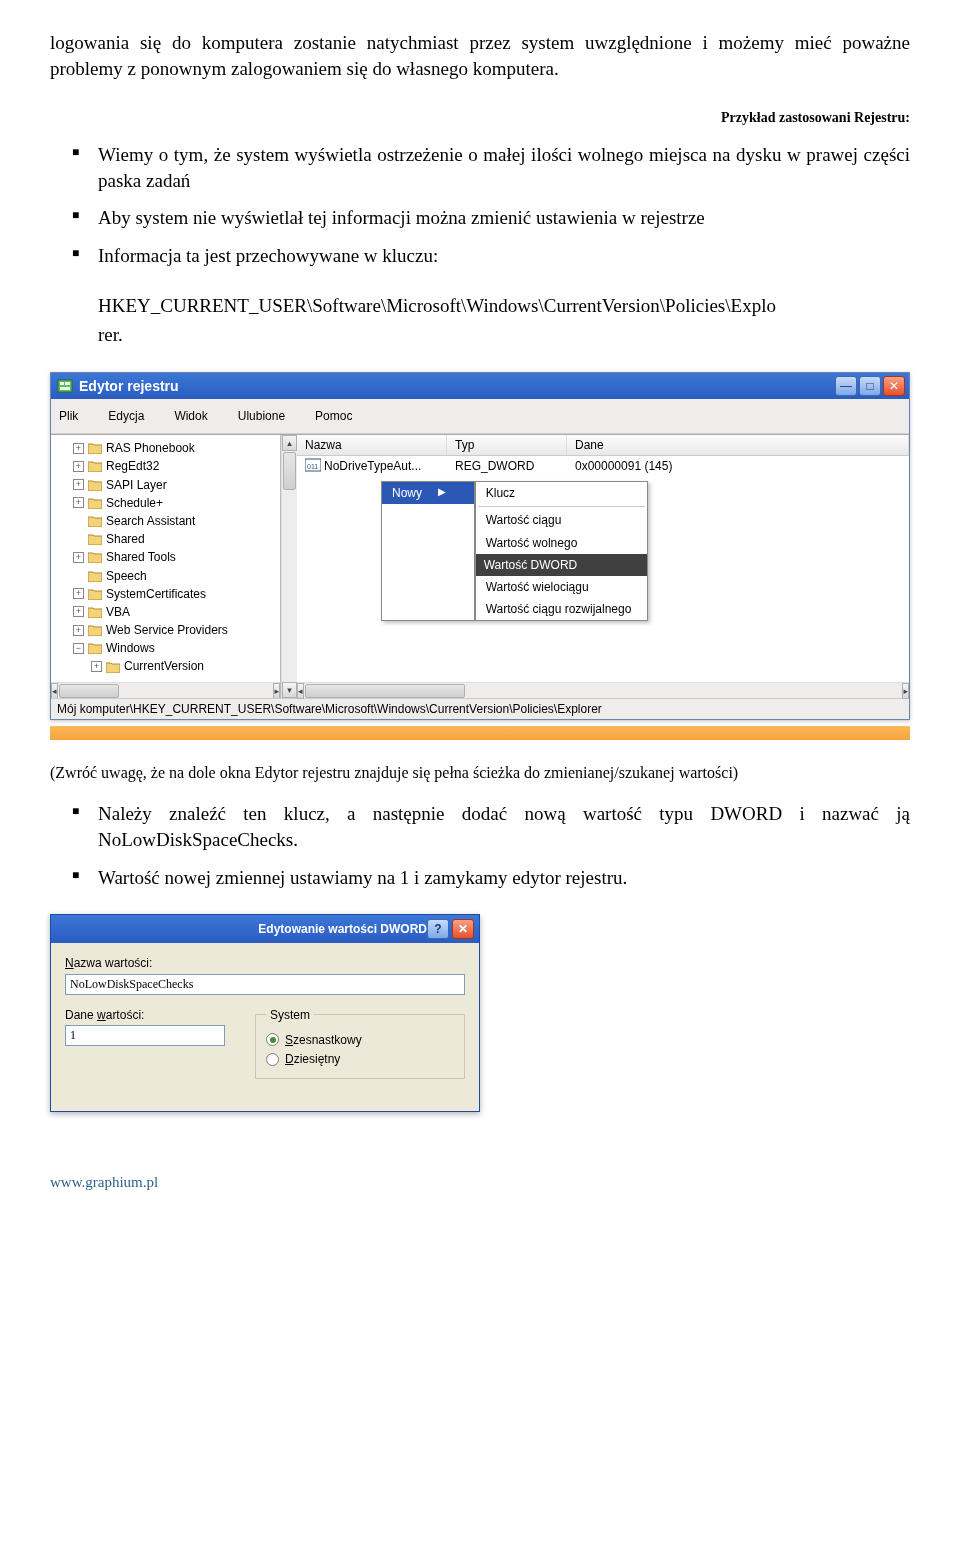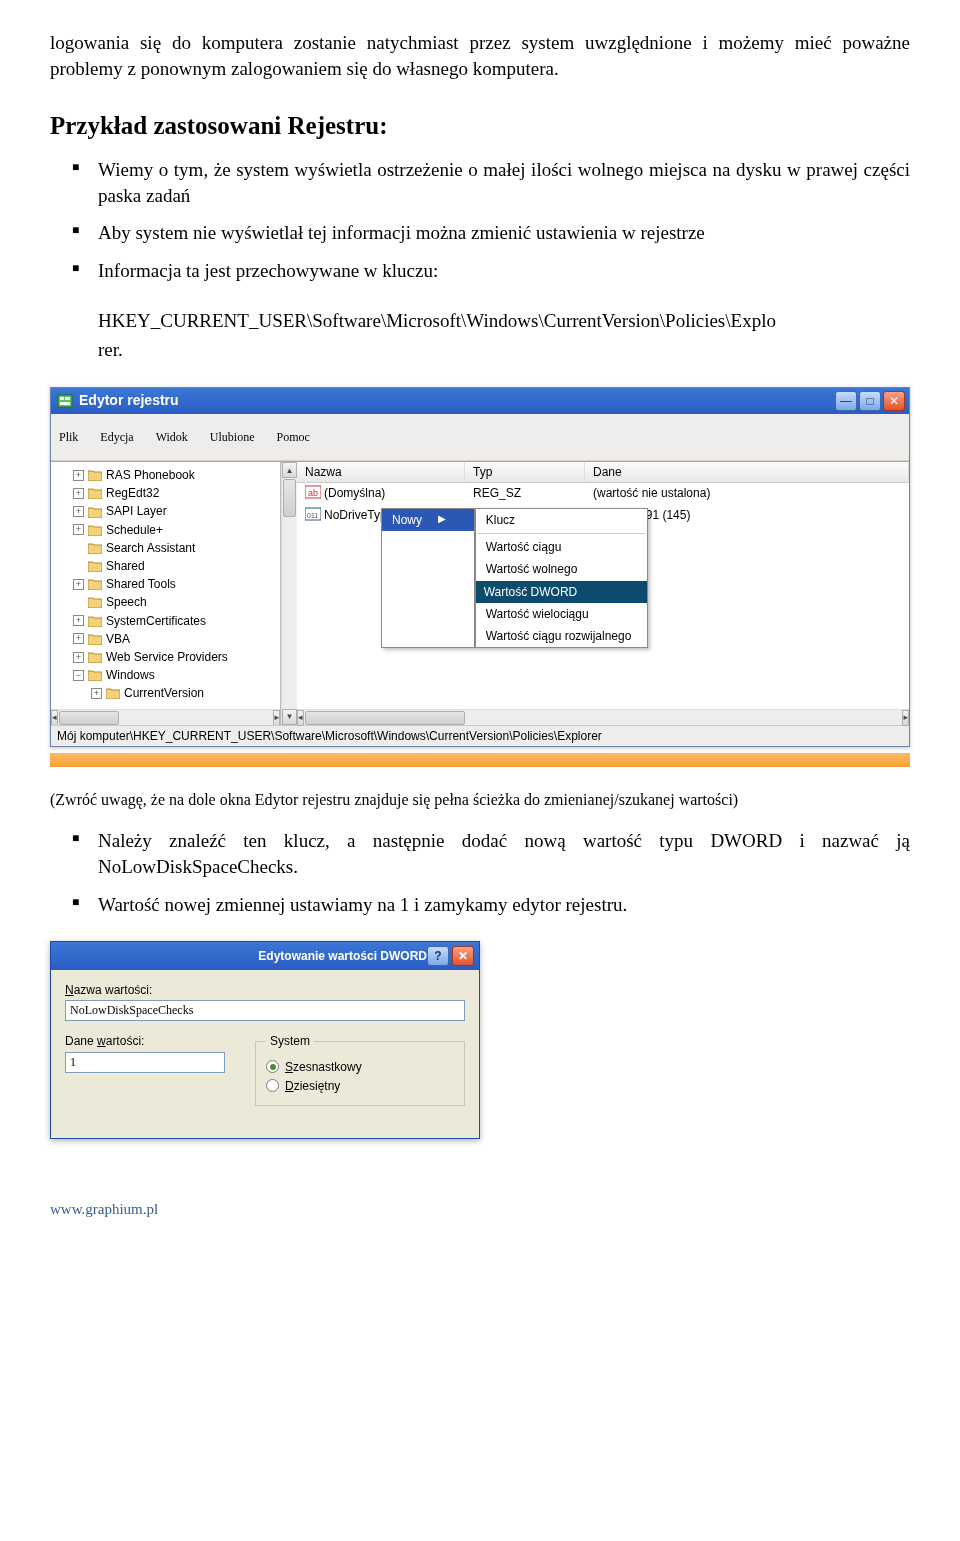--- a/index.html
+++ b/index.html
@@ -1,62 +1,62 @@
 <!DOCTYPE html>
 <html><head>
 <meta charset="utf-8">
 <style>
 * { box-sizing: border-box; margin: 0; padding: 0; }
 body { font-family: "Times New Roman", serif; font-size: 19px; color: #000; background: #fff; padding: 30px 50px; width: 960px; line-height: 1.35; }
 .para { margin-bottom: 18px; text-align: justify; }
-.h2 { font-weight: bold; margin: 28px 0 14px 0; font-size: 25px; }
+.h2 { font-weight: bold; margin: 28px 0 14px 12px; font-size: 14px; text-align: right; }
 .bullets { list-style: none; margin: 0 0 24px 0; }
 .bullets li { position: relative; padding-left: 48px; margin-bottom: 12px; text-align: justify; }
 .bullets li::before { content: "■"; position: absolute; left: 22px; top: 2px; font-size: 12px; }
 .indent-block { padding-left: 48px; margin: 0 0 24px 0; }
 .indent-block .reg { margin-top: 4px; }
 .note { font-size: 16px; margin: 22px 0 18px 0; }
 .footer-link { color: #2f5f8a; font-size: 15px; margin-top: 60px; }
 
 
 .regwin { border: 1px solid #6a86b0; background: #efedec; margin: 10px 0 6px 0; box-shadow: 0 1px 4px rgba(0,0,0,.25); }
 .title-bar { display: flex; align-items: center; background: linear-gradient(#3b77d6,#2a5cc2); color: #fff; font-family: Tahoma, Arial, sans-serif; font-size: 14px; padding: 3px 4px 3px 6px; }
 .title-bar .app-icon { width: 16px; height: 16px; margin-right: 6px; }
 .title-bar .app-icon svg { display:block; }
 .title-bar .title-text { flex: 1; font-weight: bold; }
 .win-btns { display: flex; gap: 2px; }
 .win-btn { width: 22px; height: 20px; background: linear-gradient(#c7dbf9,#7da9e8); border: 1px solid #3e68b2; border-radius: 3px; display:flex;align-items:center;justify-content:center; font-family: Arial; font-size: 12px; color:#1a3a78; }
 .win-btn.close { background: linear-gradient(#f8a185,#e6522b); color:#fff; border-color:#a8331a; }
-.menu-bar { background: #efedec; font-family: Liberation Serif, serif; font-size: 12px; padding: 14px 4px; display:flex; gap:14px; border-bottom:1px solid #d4d0c8; }
+.menu-bar { background: #efedec; font-family: Liberation Sans, sans-serif; font-size: 12px; padding: 8px 4px; display:flex; gap:22px; border-bottom:1px solid #d4d0c8; }
 .menu-bar span { padding: 1px 4px; }
 .client { display:flex; background:#fff; border-top:1px solid #aaa; }
 .tree { width: 230px; border-right: 1px solid #bbb; font-family: Tahoma, Arial, sans-serif; font-size: 12px; padding: 4px 0 4px 4px; background:#fff; position:relative; overflow:hidden; }
 .tree-inner { width: 210px; }
 .tree-item { display:flex; align-items:center; padding: 1px 0; gap:4px; white-space:nowrap; }
 .expand { width:11px; height:11px; border:1px solid #888; font-size:9px; line-height:9px; text-align:center; color:#555; background:#fff; }
 .expand.empty { border:none; background:transparent; }
 .folder { display:inline-block; }
 .folder svg { display:block; }
 .v-scroll { width:16px; background:#efedec; border-left:1px solid #ddd; display:flex; flex-direction:column; justify-content:space-between; }
 .sb-btn { height:16px; background:linear-gradient(#f4f4f4,#d8d8d8); border:1px solid #b0b0b0; display:flex;align-items:center;justify-content:center; font-size:9px; color:#444;}
 .sb-thumb { background:linear-gradient(#e6e6e6,#cfcfcf); border:1px solid #b0b0b0; height:38px; margin:1px; border-radius:2px;}
 .list { flex:1; position:relative; font-family: Tahoma, Arial, sans-serif; font-size:12px; background:#fff; }
 .list-header { display:flex; background:linear-gradient(#fdfdfd,#e8e8e8); border-bottom:1px solid #ccc; font-size:12px; }
 .list-header div { padding:2px 8px; border-right:1px solid #ddd; }
-.colA{width:168px;} .colB{width:120px;} .colC{flex:1;}
+.colA{width:150px;} .colB{width:120px;} .colC{flex:1;}
 .list-row { display:flex; padding:1px 0; }
 .list-row div { padding:1px 8px; }
 .val-icon { display:inline-block; vertical-align:middle; margin-right:3px; }
 .context { position:absolute; top:46px; left:84px; display:flex; font-family: Tahoma, Arial, sans-serif; font-size:12px; }
 .ctx1 { background:#fff; border:1px solid #8d8a85; box-shadow:2px 2px 4px rgba(0,0,0,.25); }
 .ctx1-item { padding:3px 28px 3px 10px; background:#2b58b5; color:#fff; display:flex; justify-content:space-between; gap:16px; }
 .ctx1-item .arrow { font-size:10px; }
 .ctx2 { background:#fff; border:1px solid #8d8a85; box-shadow:2px 2px 4px rgba(0,0,0,.25); }
 .ctx2-item { padding:3px 16px 3px 10px; }
-.ctx2-item.sel { background:#0c4a6e; color:#fff;padding-left:8px; }
+.ctx2-item.sel { background:#404040; color:#fff;padding-left:8px; }
 .ctx2 hr { border:none; border-top:1px solid #ccc; margin:2px 2px; }
 .h-scroll { height:16px; display:flex; background:#efedec; border-top:1px solid #ddd; margin-top:auto;}
 .h-scroll .track { flex:1; display:flex; }
 .status-bar { background:#efedec; border-top:1px solid #ccc; font-family: Tahoma, Arial, sans-serif; font-size:12px; padding:2px 6px; }
 .grad-edge { height:14px; background: linear-gradient(#fcb85c,#f6a23b); }
 
 
 .dlg { width: 430px; border:1px solid #1b4aa8; background:#ece9d8; box-shadow:0 2px 6px rgba(0,0,0,.3); margin-top:8px; font-family: Tahoma, Arial, sans-serif; font-size:12px;}
 .dlg .tb { display:flex; align-items:center; background:linear-gradient(#3b77d6,#2a5cc2); color:#fff; padding:4px 5px 4px 8px; font-weight:bold;text-align:right; }
 .dlg .tb .t { flex:1; }
@@ -255,28 +255,20 @@
     </div>
     <div class="list">
       <div class="list-header">
         <div class="colA">Nazwa</div>
         <div class="colB">Typ</div>
         <div class="colC">Dane</div>
       </div>
       <div id="list-rows">
           <div class="list-row">
             <div class="colA"><span class="val-icon"><svg width="16" height="14" viewBox="0 0 16 14">
-                  <rect x="0" y="1" width="16" height="12" fill="#fff" stroke="#c33"></rect>
-                  <text x="3" y="11" font-size="9" fill="#c33" font-family="Arial">ab</text>
-                </svg></span><span>(Domyślna)</span></div>
-            <div class="colB">REG_SZ</div>
-            <div class="colC">(wartość nie ustalona)</div>
-          </div>
-          <div class="list-row">
-            <div class="colA"><span class="val-icon"><svg width="16" height="14" viewBox="0 0 16 14">
                   <rect x="0" y="1" width="16" height="12" fill="#fff" stroke="#357"></rect>
                   <text x="2" y="11" font-size="7" fill="#357" font-family="Arial">011</text>
                 </svg></span><span>NoDriveTypeAut...</span></div>
             <div class="colB">REG_DWORD</div>
             <div class="colC">0x00000091 (145)</div>
           </div>
         </div>
 
       <div class="context">
         <div class="ctx1">

